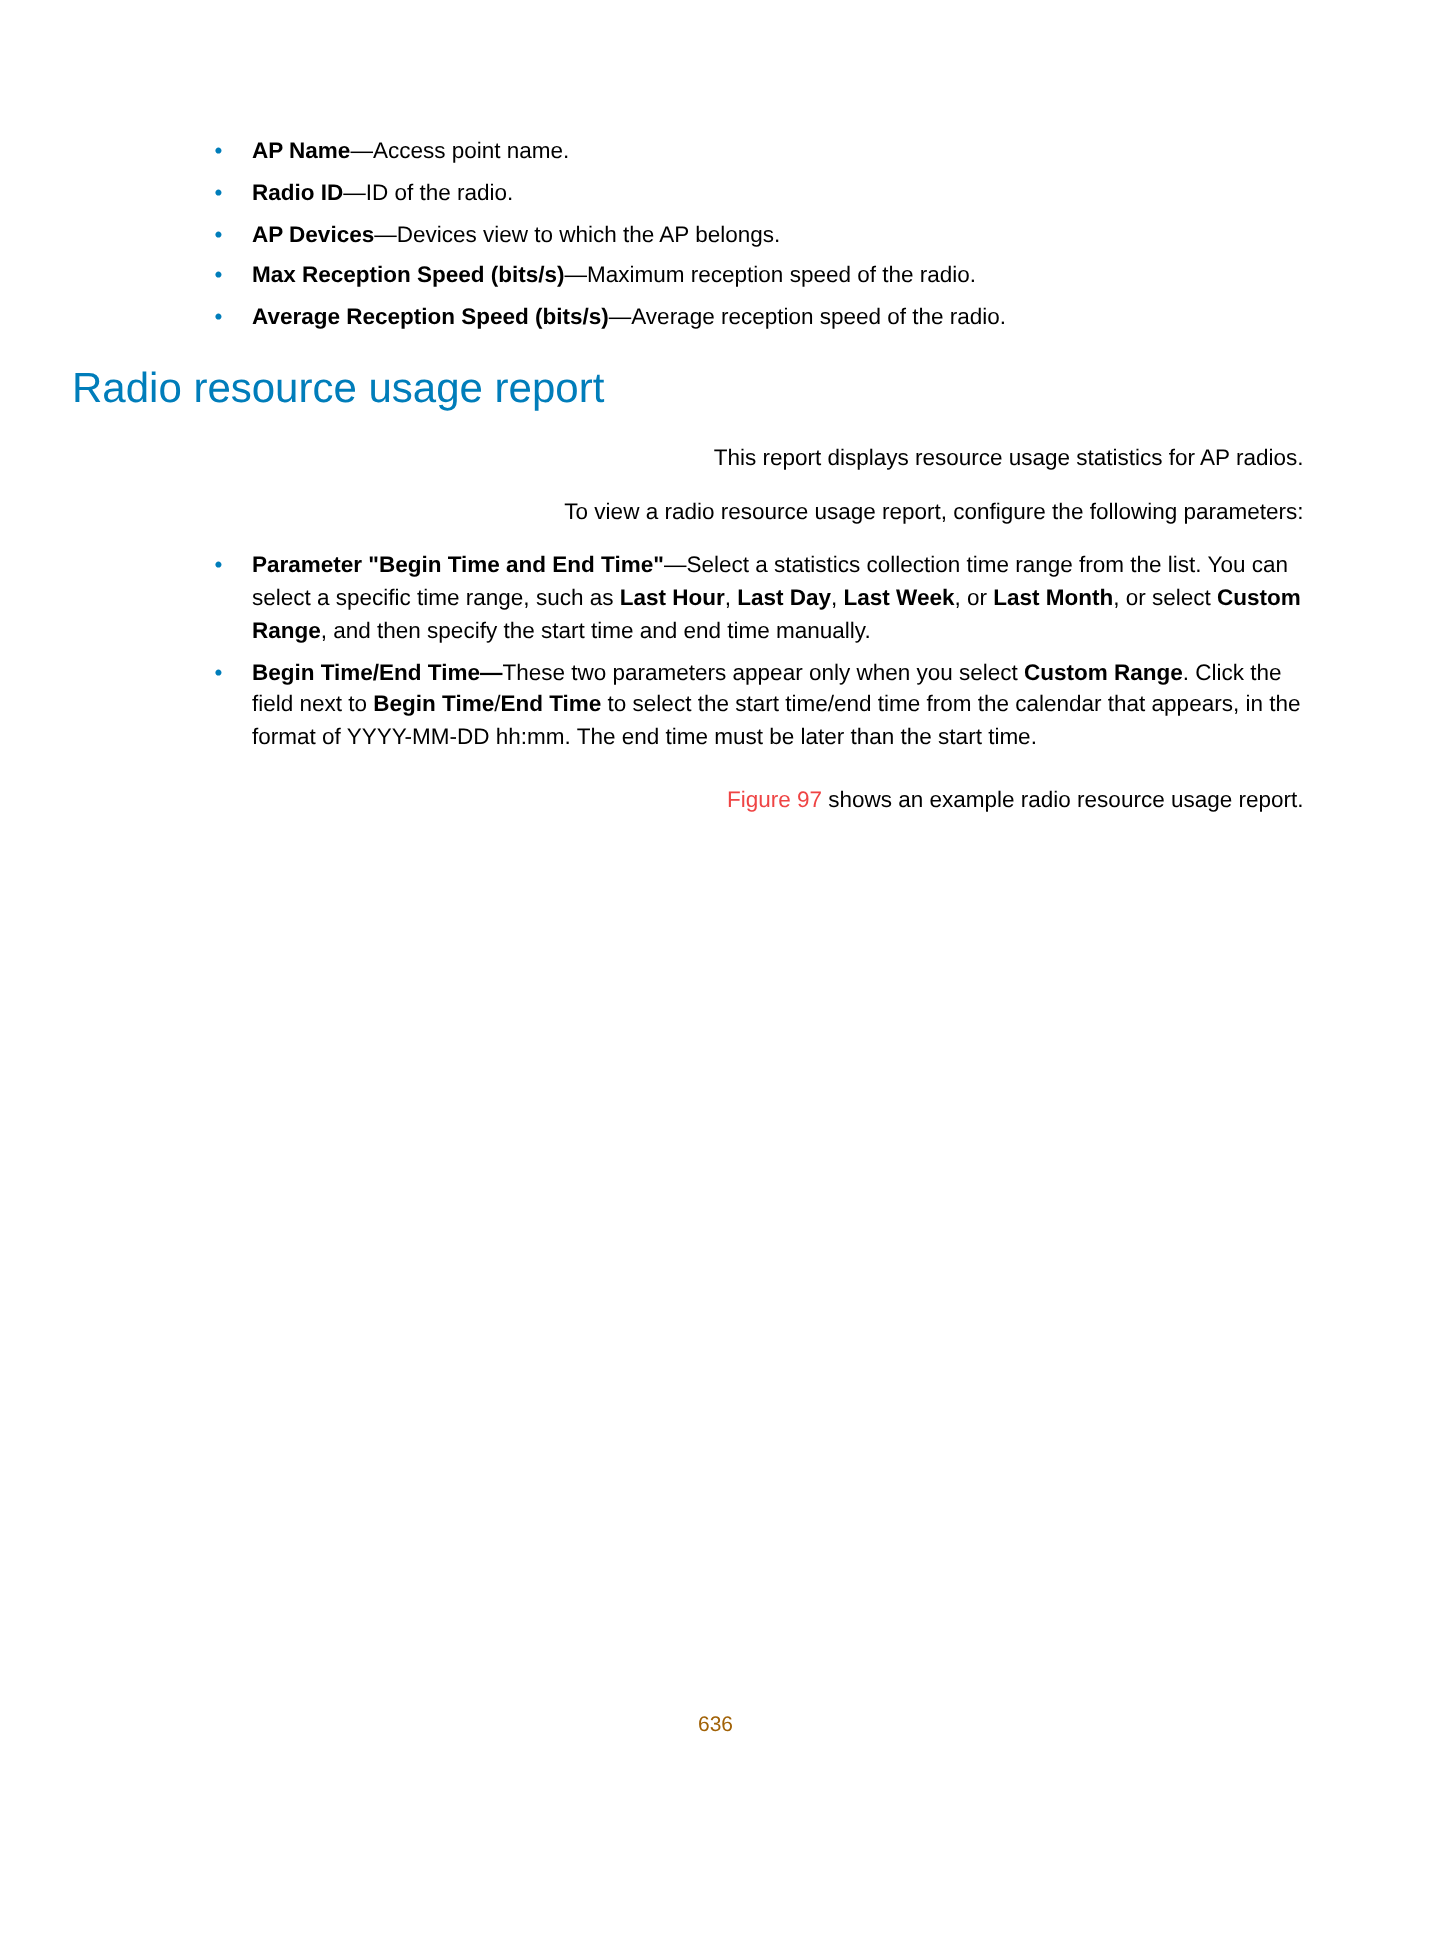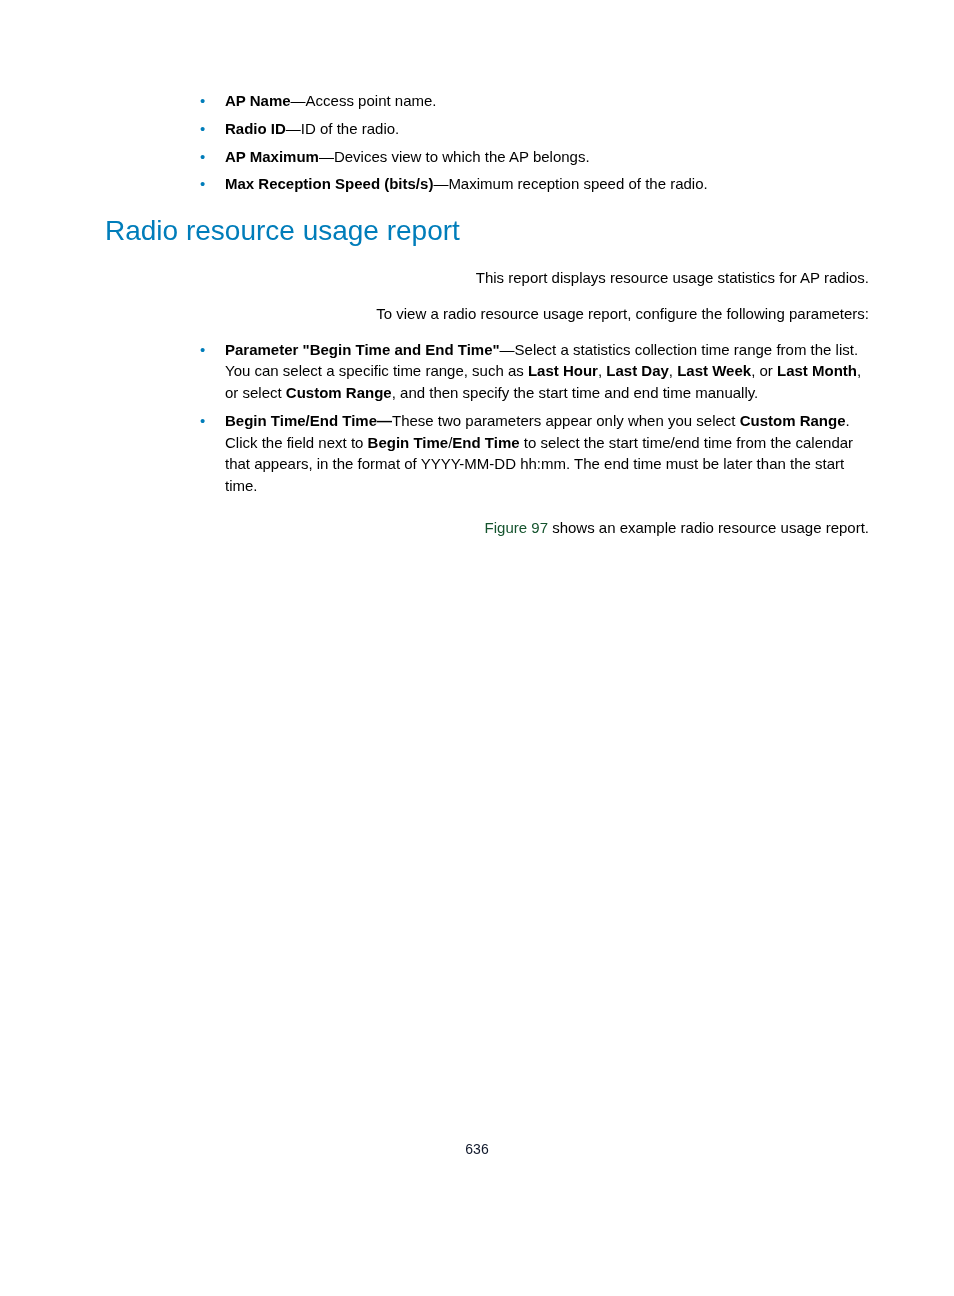--- a/index.html
+++ b/index.html
@@ -8,21 +8,21 @@
     background: #fff;
     font-family: Arial, Helvetica, sans-serif;
     color: #000;
   }
   .page {
     width: 954px;
     height: 1212px;
     position: relative;
     background: #fff;
     box-sizing: border-box;
-    padding: 90px 85px 0 105px;
+    padding: 90px 85px 0 48px;
   }
   .content {
     padding-left: 0;
   }
   ul.bullets {
     list-style: none;
     margin: 0 0 20px 0;
     padding: 0 0 0 95px;
   }
   ul.bullets li {
@@ -48,51 +48,54 @@
     margin: 8px 0 20px 0;
   }
   p.body-text {
     font-size: 15px;
     line-height: 1.45;
     margin: 0 0 14px 0;
     padding-left: 70px;
     text-align: right;
   }
   .figure-link {
-    color: #14532d;
+    color: #ef4444;
   }
   .page-number {
     position: absolute;
     bottom: 55px;
     left: 0;
     width: 100%;
     text-align: center;
     font-size: 14px;
-    color: #0f172a;
+    color: #a16207;
   }
   b { font-weight: bold; }
 </style>
 </head>
 <body>
 
 <div class="page">
   <div class="content">
 
     <ul class="bullets">
       <li>
         <b>AP Name</b><span>—Access point name.</span>
       </li>
       <li>
         <b>Radio ID</b><span>—ID of the radio.</span>
       </li>
       <li>
-        <b>AP Maximum</b><span>—Devices view to which the AP belongs.</span>
+        <b>AP Devices</b><span>—Devices view to which the AP belongs.</span>
       </li>
       <li>
         <b>Max Reception Speed (bits/s)</b><span>—Maximum reception speed of the radio.</span>
+      </li>
+      <li>
+        <b>Average Reception Speed (bits/s)</b><span>—Average reception speed of the radio.</span>
       </li>
     </ul>
 
     <h2 class="section-title">Radio resource usage report</h2>
 
     <p class="body-text">This report displays resource usage statistics for AP radios.</p>
     <p class="body-text">To view a radio resource usage report, configure the following parameters:</p>
 
     <ul class="bullets">
       <li>

